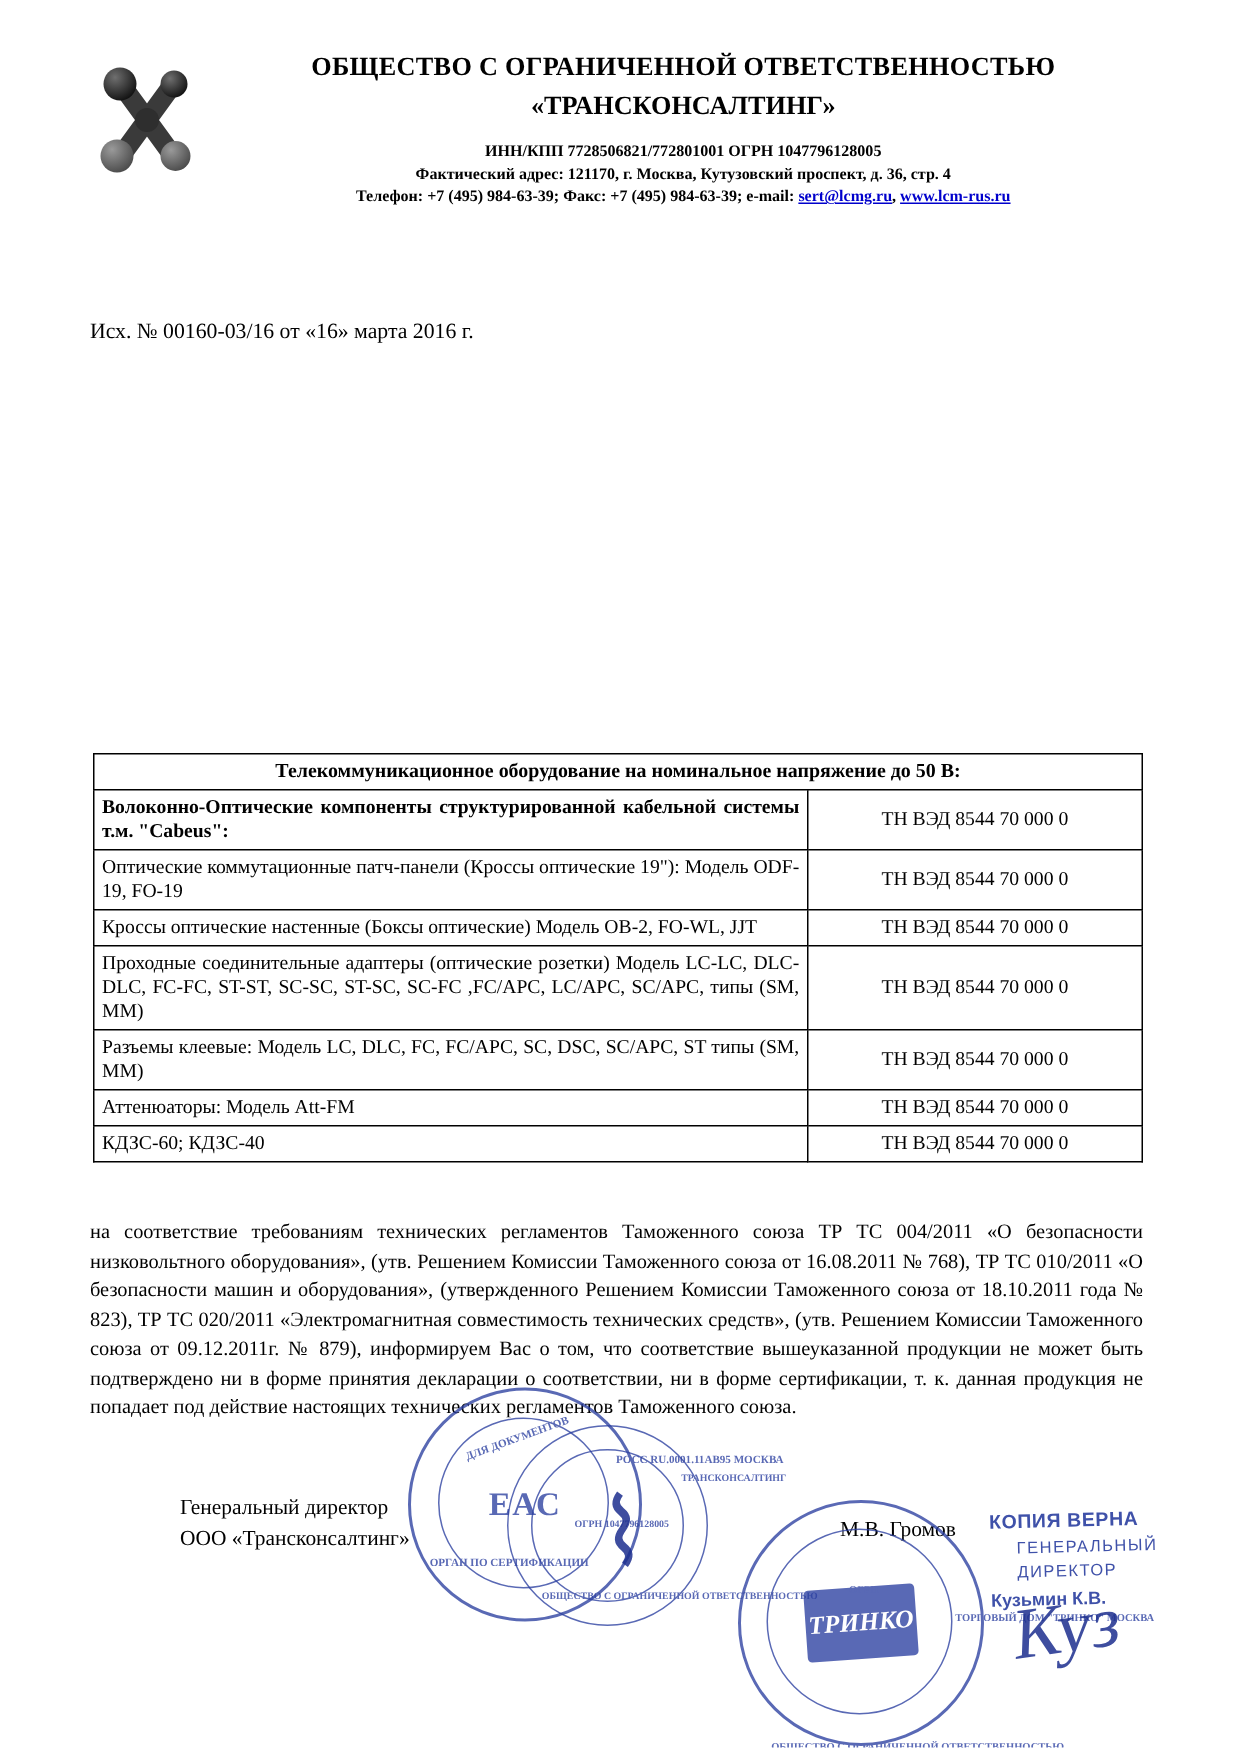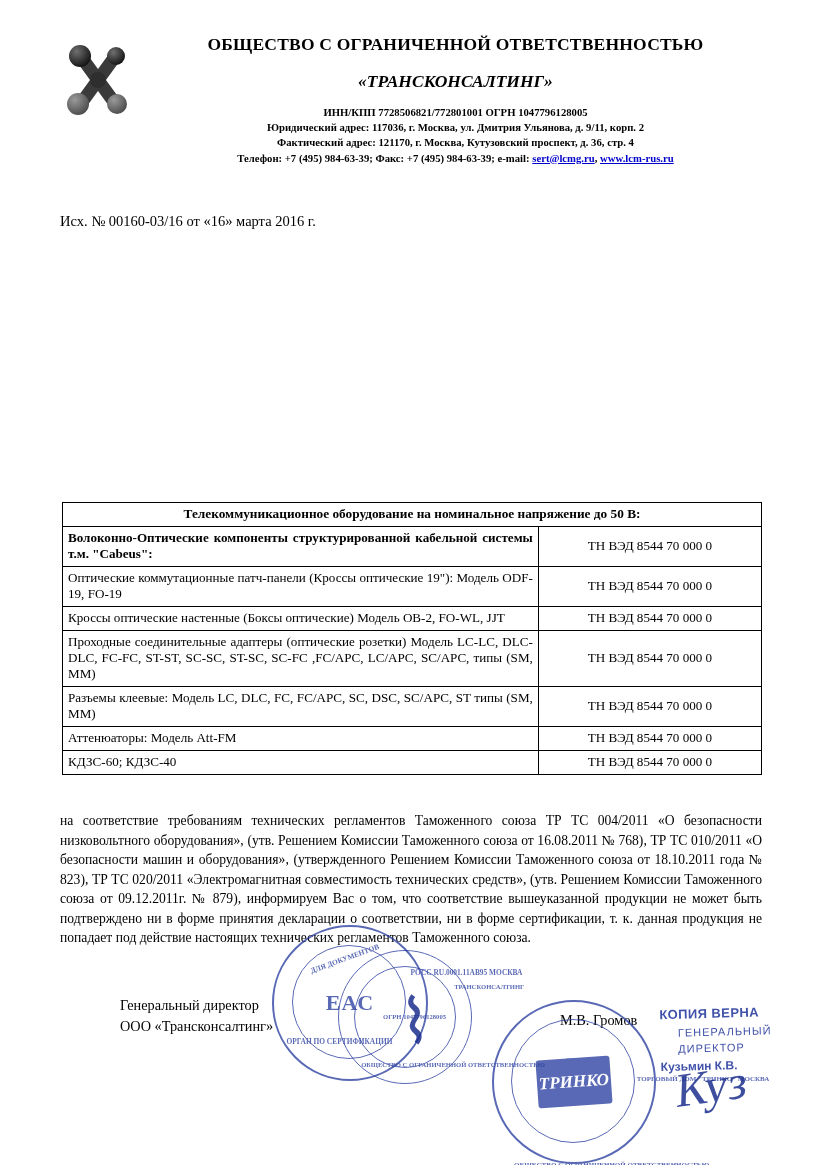--- a/index.html
+++ b/index.html
@@ -43,22 +43,21 @@
   }
   .org-line1 {
     font-size: 17.5px;
     font-weight: bold;
     letter-spacing: 0.2px;
     white-space: nowrap;
   }
   .org-line2 {
     font-size: 17.5px;
     font-weight: bold;
-    margin-top: 16px;
-    font-style: italic;
+    margin-top: 5px;
   }
   .header-details {
     margin-top: 13px;
     font-size: 10.7px;
     font-weight: bold;
     line-height: 1.42;
     text-align: center;
   }
   .header-details a {
     color: #0000cc;
@@ -341,21 +340,20 @@
         <circle cx="57" cy="62" r="10" fill="url(#g2)"></circle>
         <circle cx="38" cy="38" r="8" fill="#2e2e2e"></circle>
       </svg>
     </div>
 
     <div class="header-text">
       <div class="org-line1">ОБЩЕСТВО С ОГРАНИЧЕННОЙ ОТВЕТСТВЕННОСТЬЮ</div>
       <div class="org-line2">«ТРАНСКОНСАЛТИНГ»</div>
       <div class="header-details">
         <div>ИНН/КПП 7728506821/772801001 ОГРН 1047796128005</div>
-        <div>Юридический адрес: 117036, г. Москва, ул. Дмитрия Ульянова, д. 9/11, корп. 2</div>
         <div>Фактический адрес: 121170, г. Москва, Кутузовский проспект, д. 36, стр. 4</div>
         <div><span>Телефон: +7 (495) 984-63-39; Факс: +7 (495) 984-63-39; e-mail: </span><a href="#">sert@lcmg.ru</a><span>, </span><a href="#">www.lcm-rus.ru</a></div>
       </div>
     </div>
   </div>
 
   <div class="ref-line">Исх. № 00160-03/16 от «16» марта 2016 г.</div>
 
 
   <div class="tbl-wrap">

